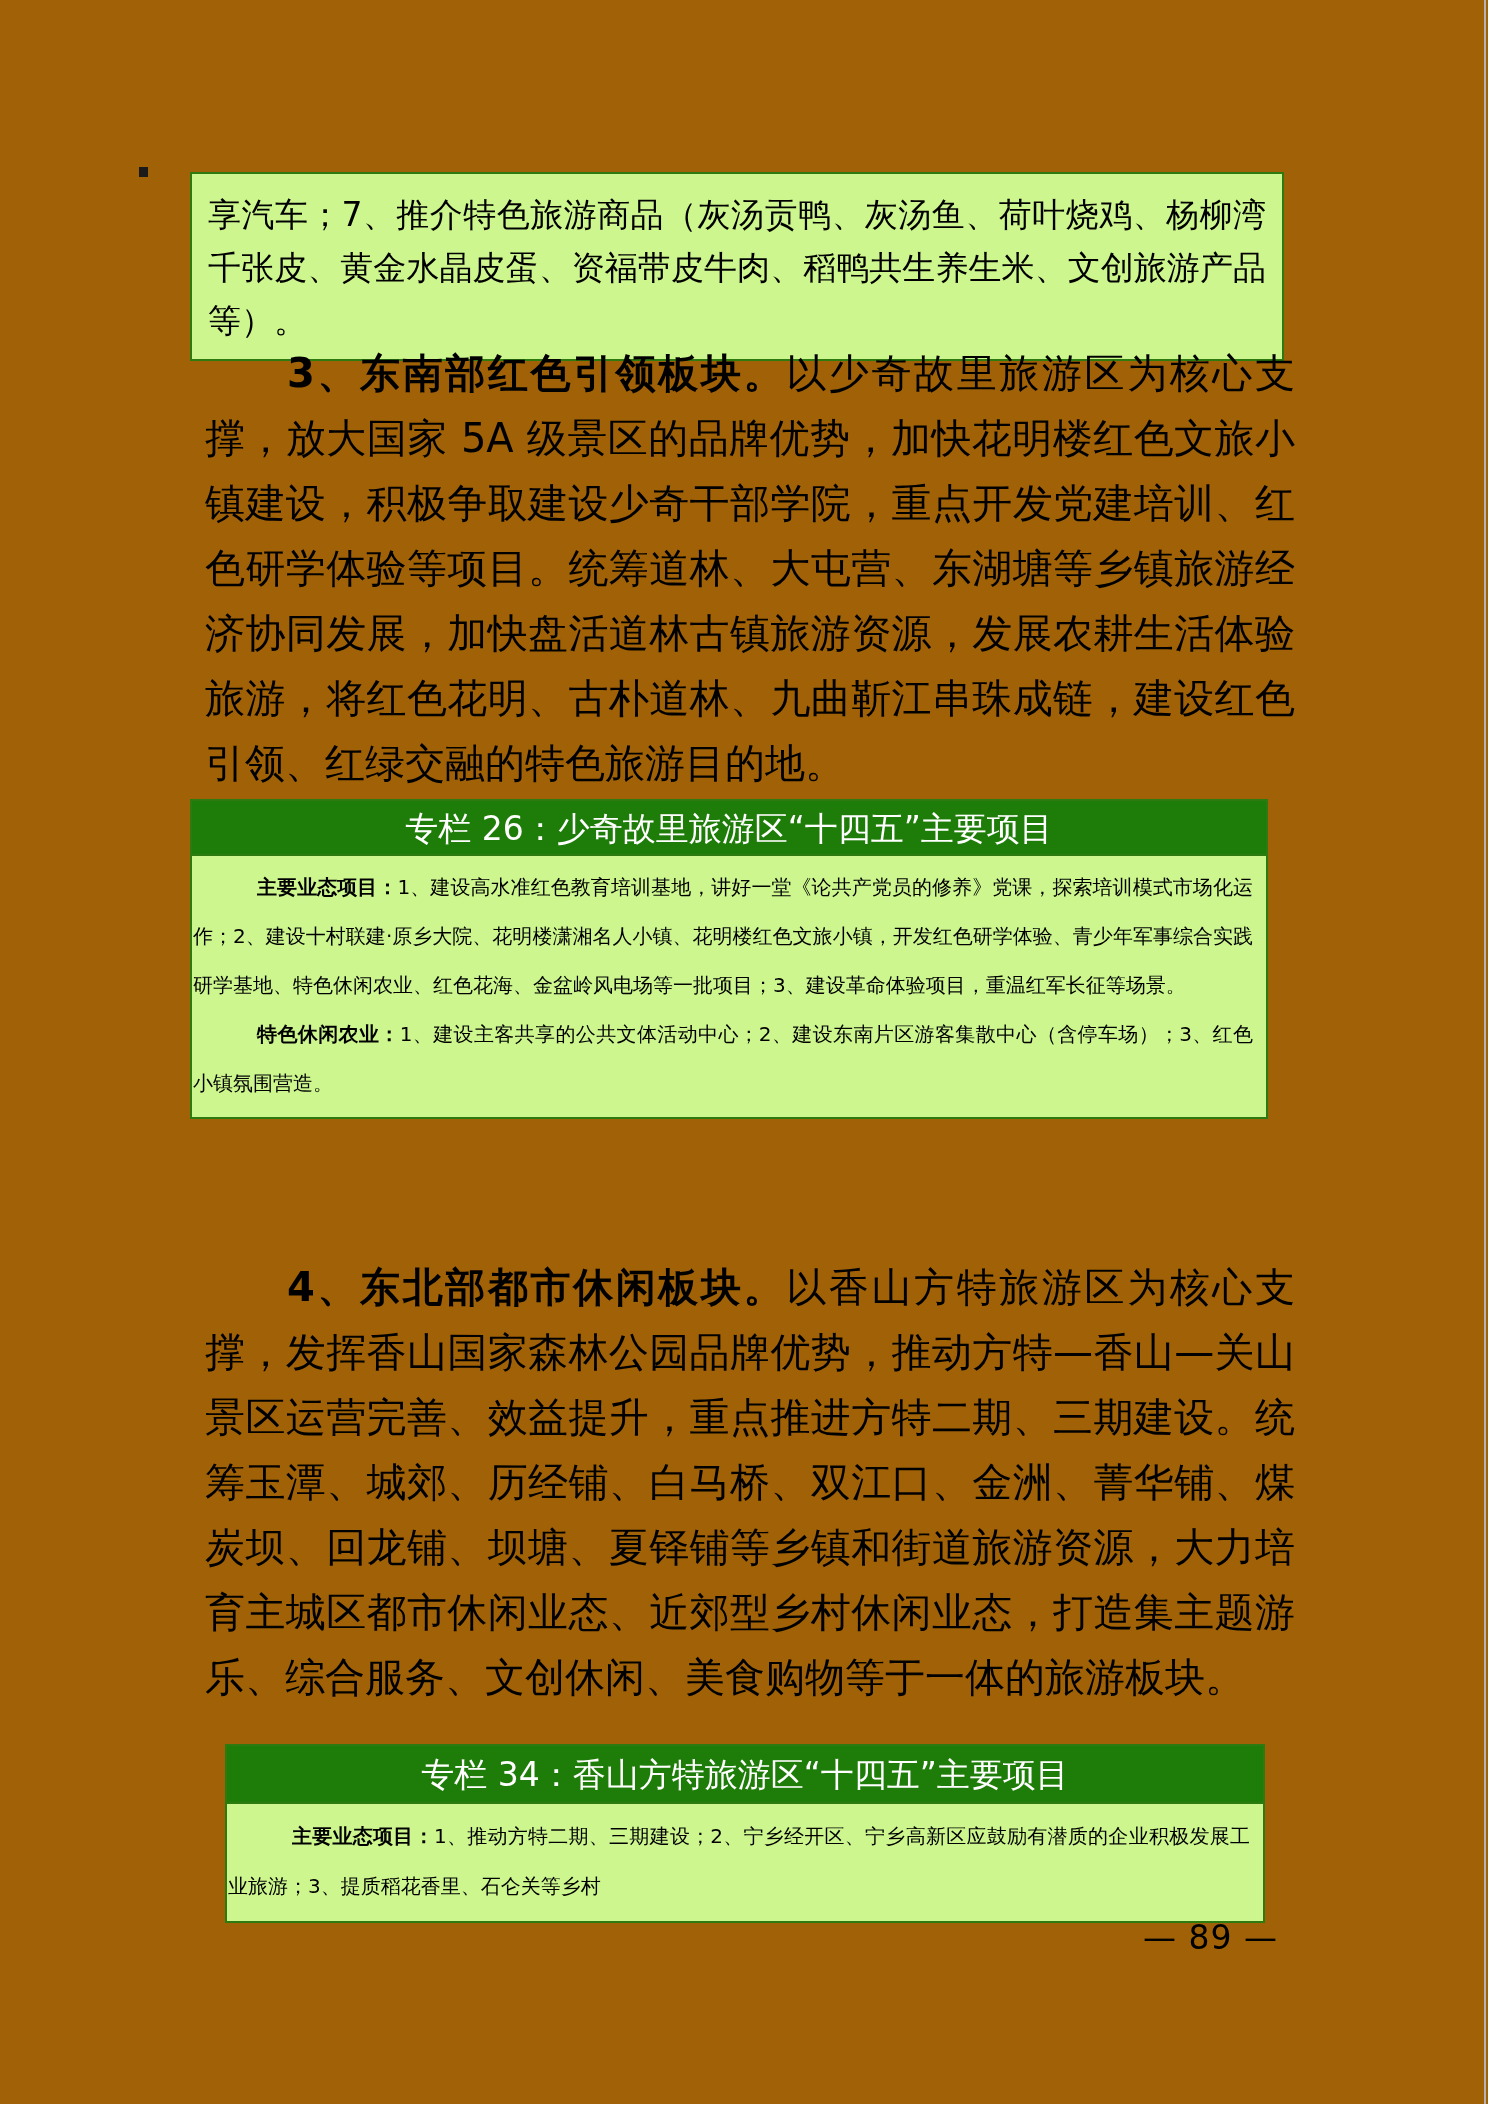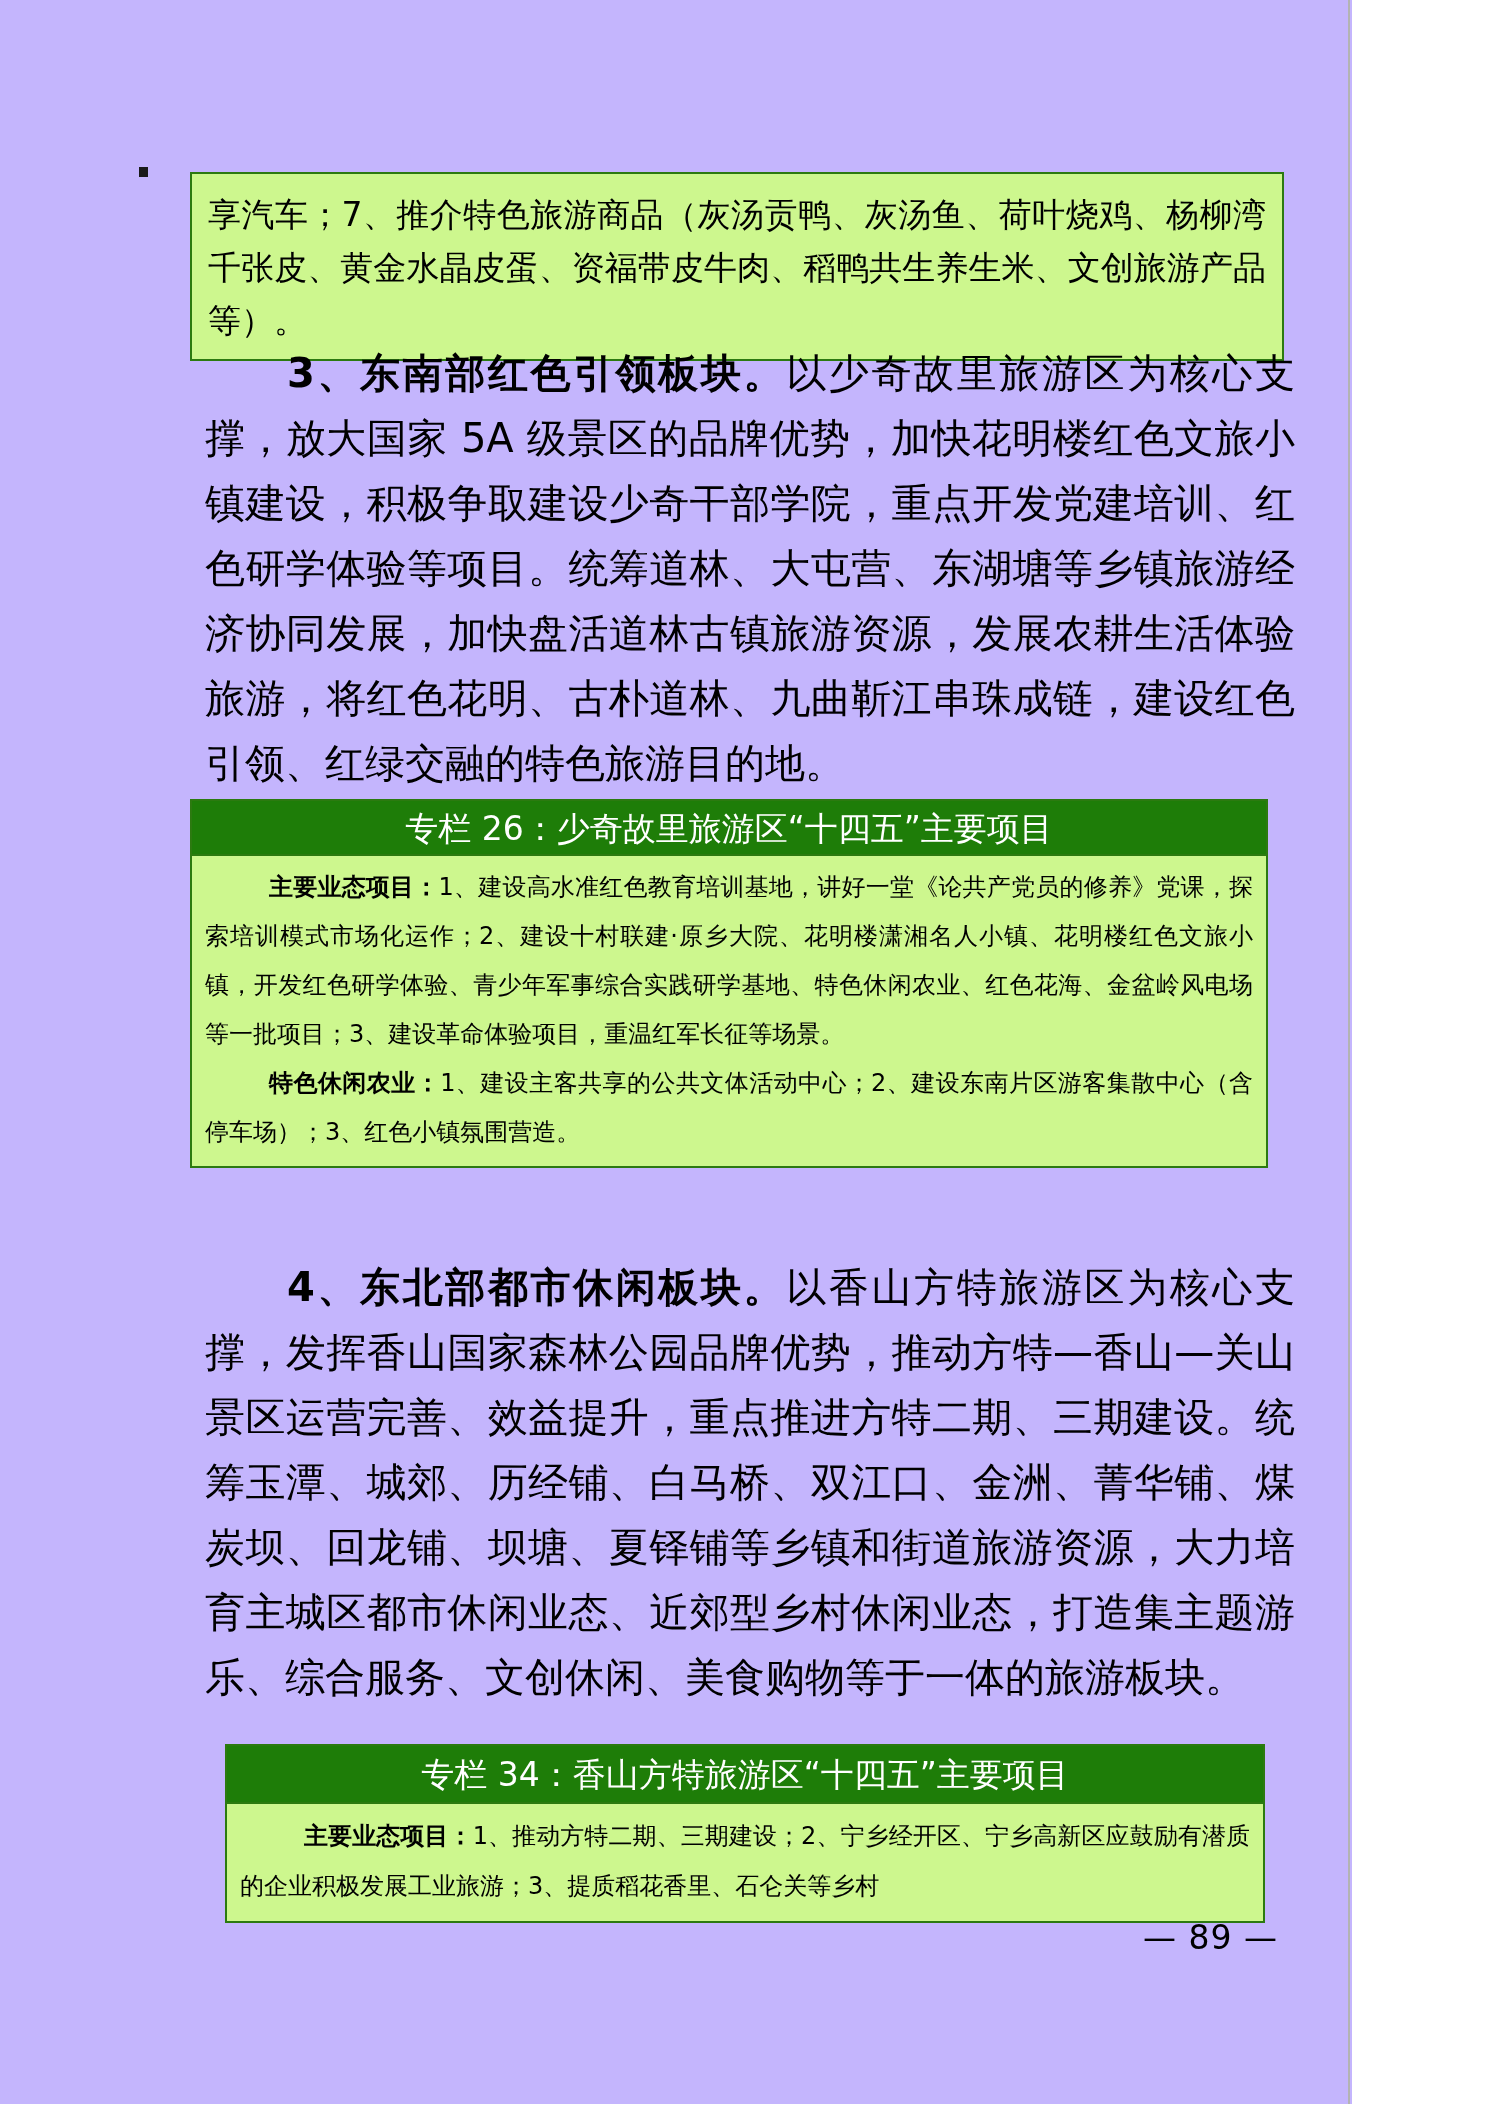--- a/index.html
+++ b/index.html
@@ -1,21 +1,21 @@
 <!DOCTYPE html>
 <html style="--box-fill: #cdf78e; --box-border: #2c7a10; --header-bg: #1e7d08; --header-text: #ffffff;"><head>
 <meta charset="utf-8">
 <style>
   html, body { margin: 0; padding: 0; }
   body { background: #ffffff; }
   .page {
     position: relative;
-    width: 1352px;
+    width: 1488px;
     height: 2104px;
-    background: #c4b5fd;
+    background: #a16207;
     font-family: "DejaVu Sans", sans-serif;
     color: #000000;
     overflow: hidden;
   }
   .edge-line {
     position: absolute;
     top: 0; bottom: 0;
     right: 2px;
     width: 2px;
     background: #b3b3b3;
@@ -67,22 +67,22 @@
     height: 57px;
     line-height: 55px;
     white-space: nowrap;
     overflow: hidden;
   }
   #box27 .colhead { height: 60px; line-height: 58px; }
   .colbody {
     box-sizing: border-box;
     border: 2px solid var(--box-border, #2c7a10);
     border-top: none;
-    padding: 7px 13px 9px 13px;
-    font-size: 24px;
+    padding: 7px 13px 9px 1px;
+    font-size: 20px;
     line-height: 49px;
     text-align: justify;
   }
   #box27 .colbody { line-height: 50px; padding-bottom: 10px; }
   .colp { margin: 0; text-indent: 64px; }
   .colp .lead { font-weight: bold; }
   .footer {
     position: absolute;
     left: 1143px; top: 1918px;
     font-size: 33px;

